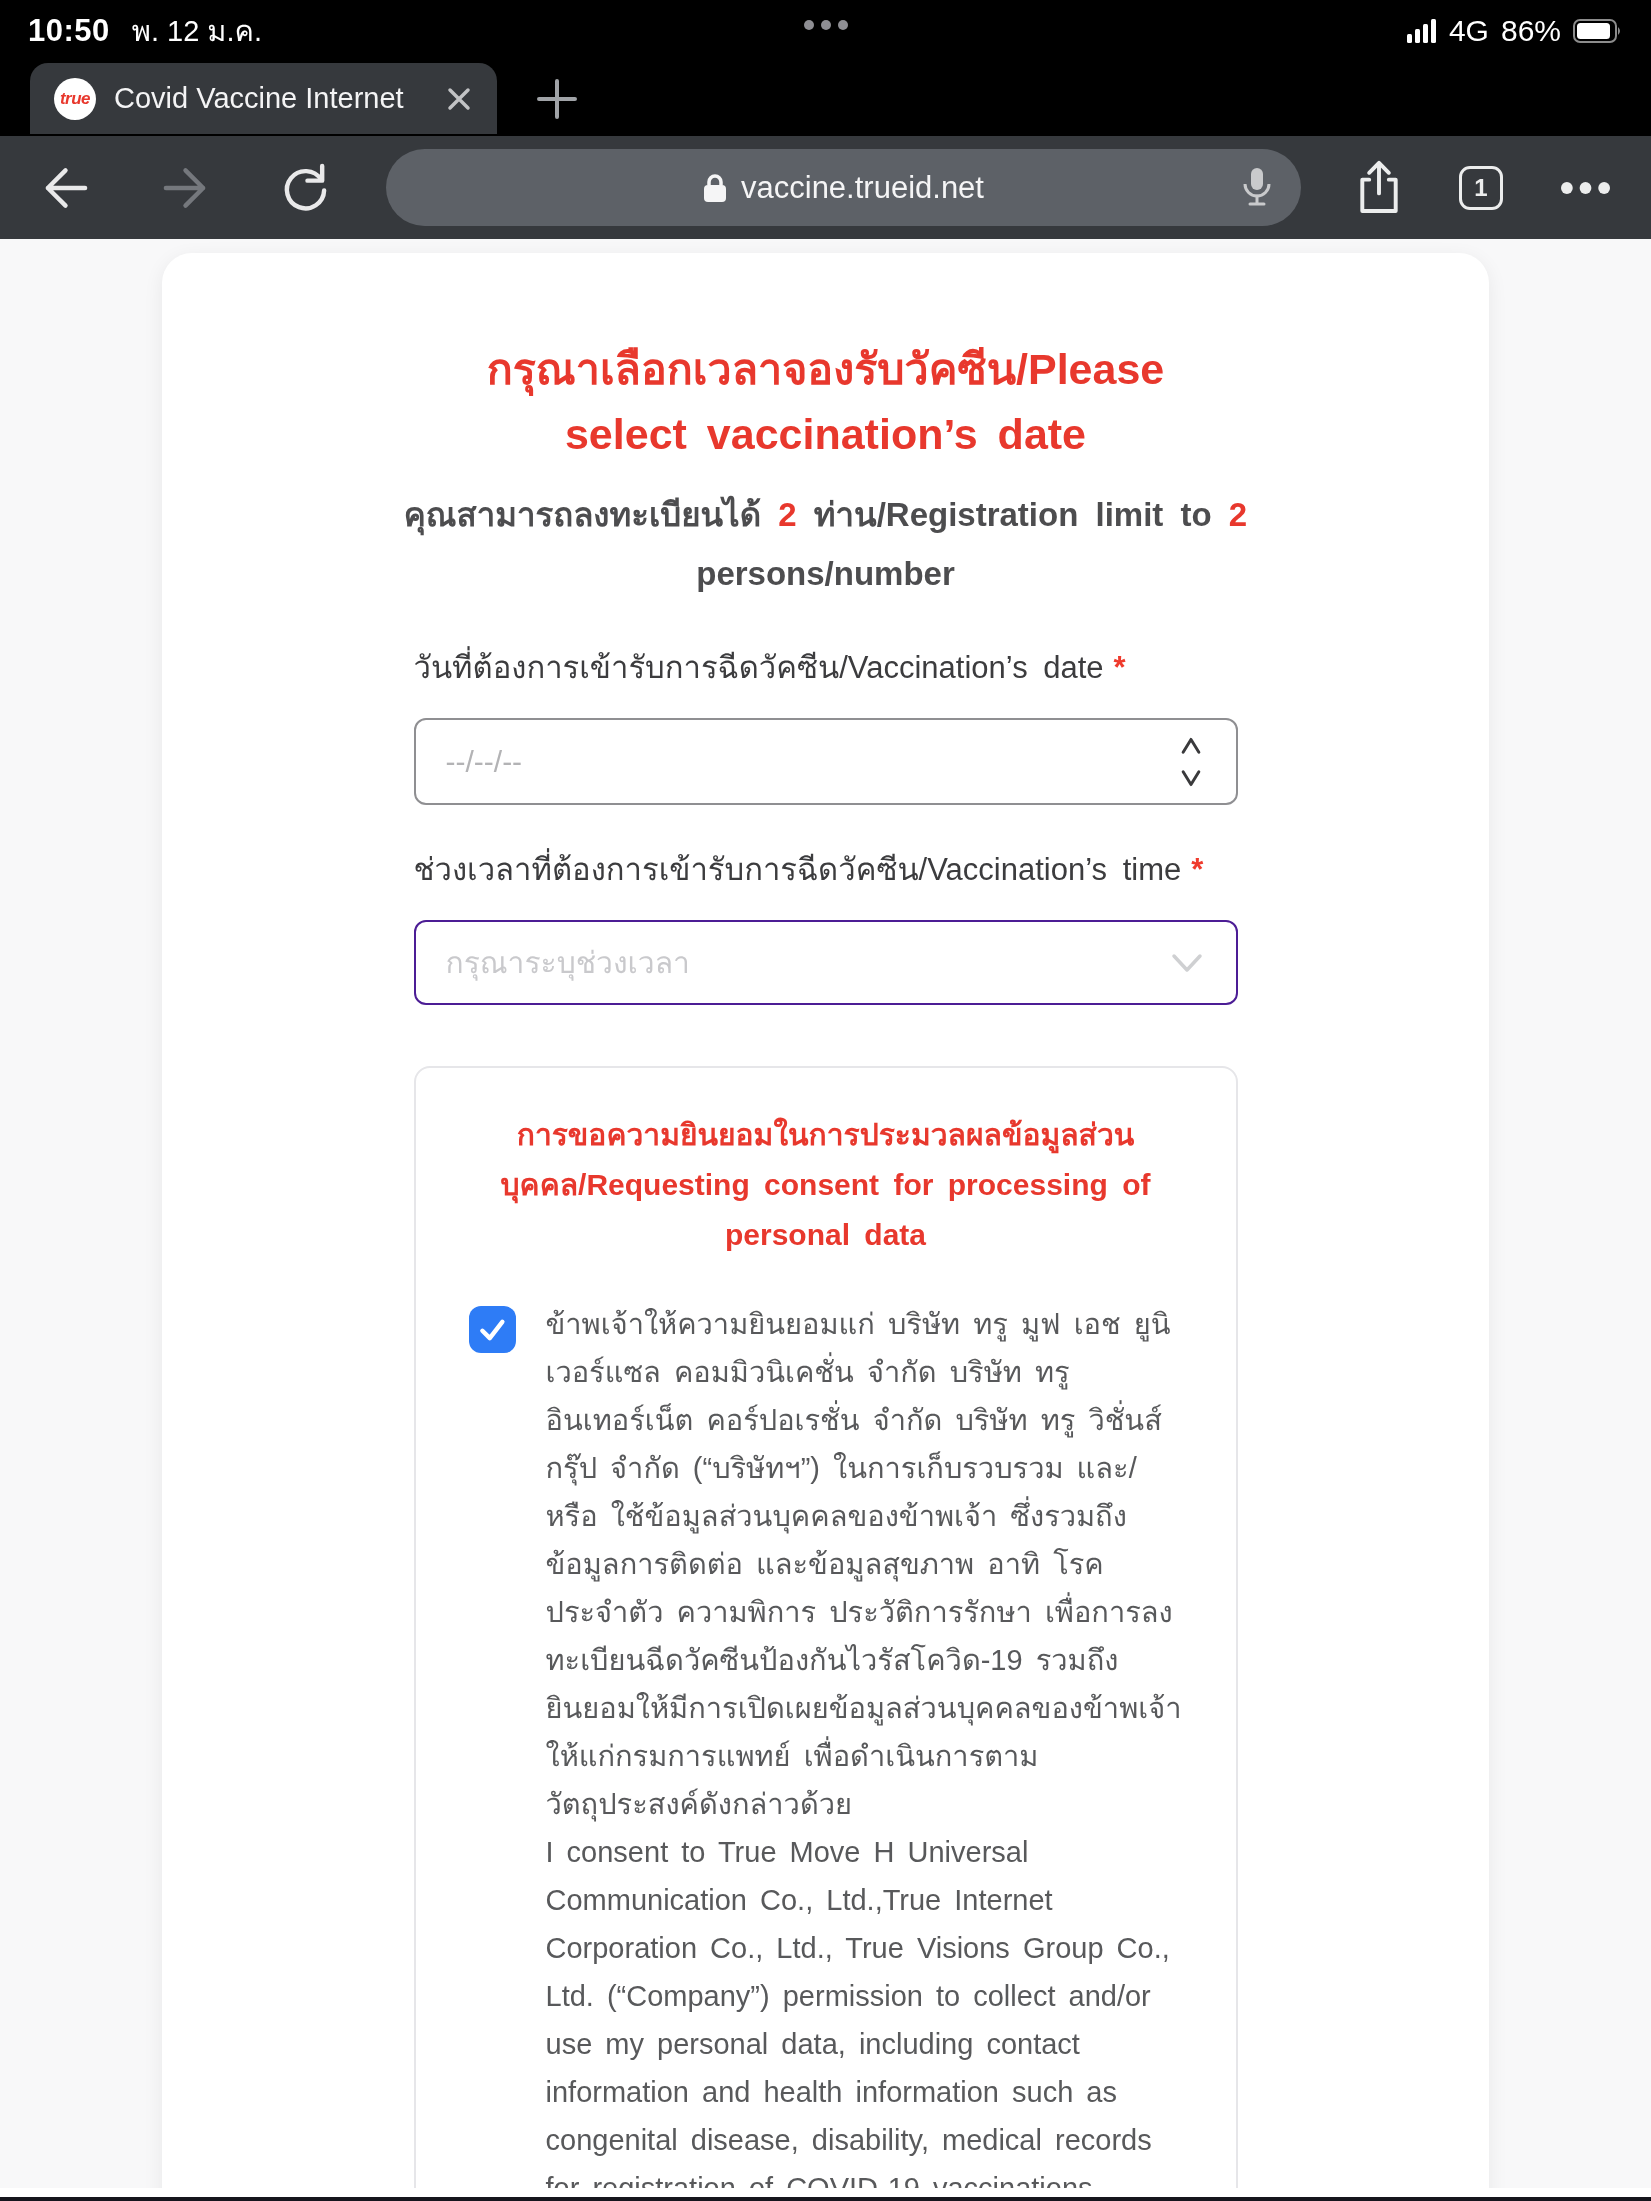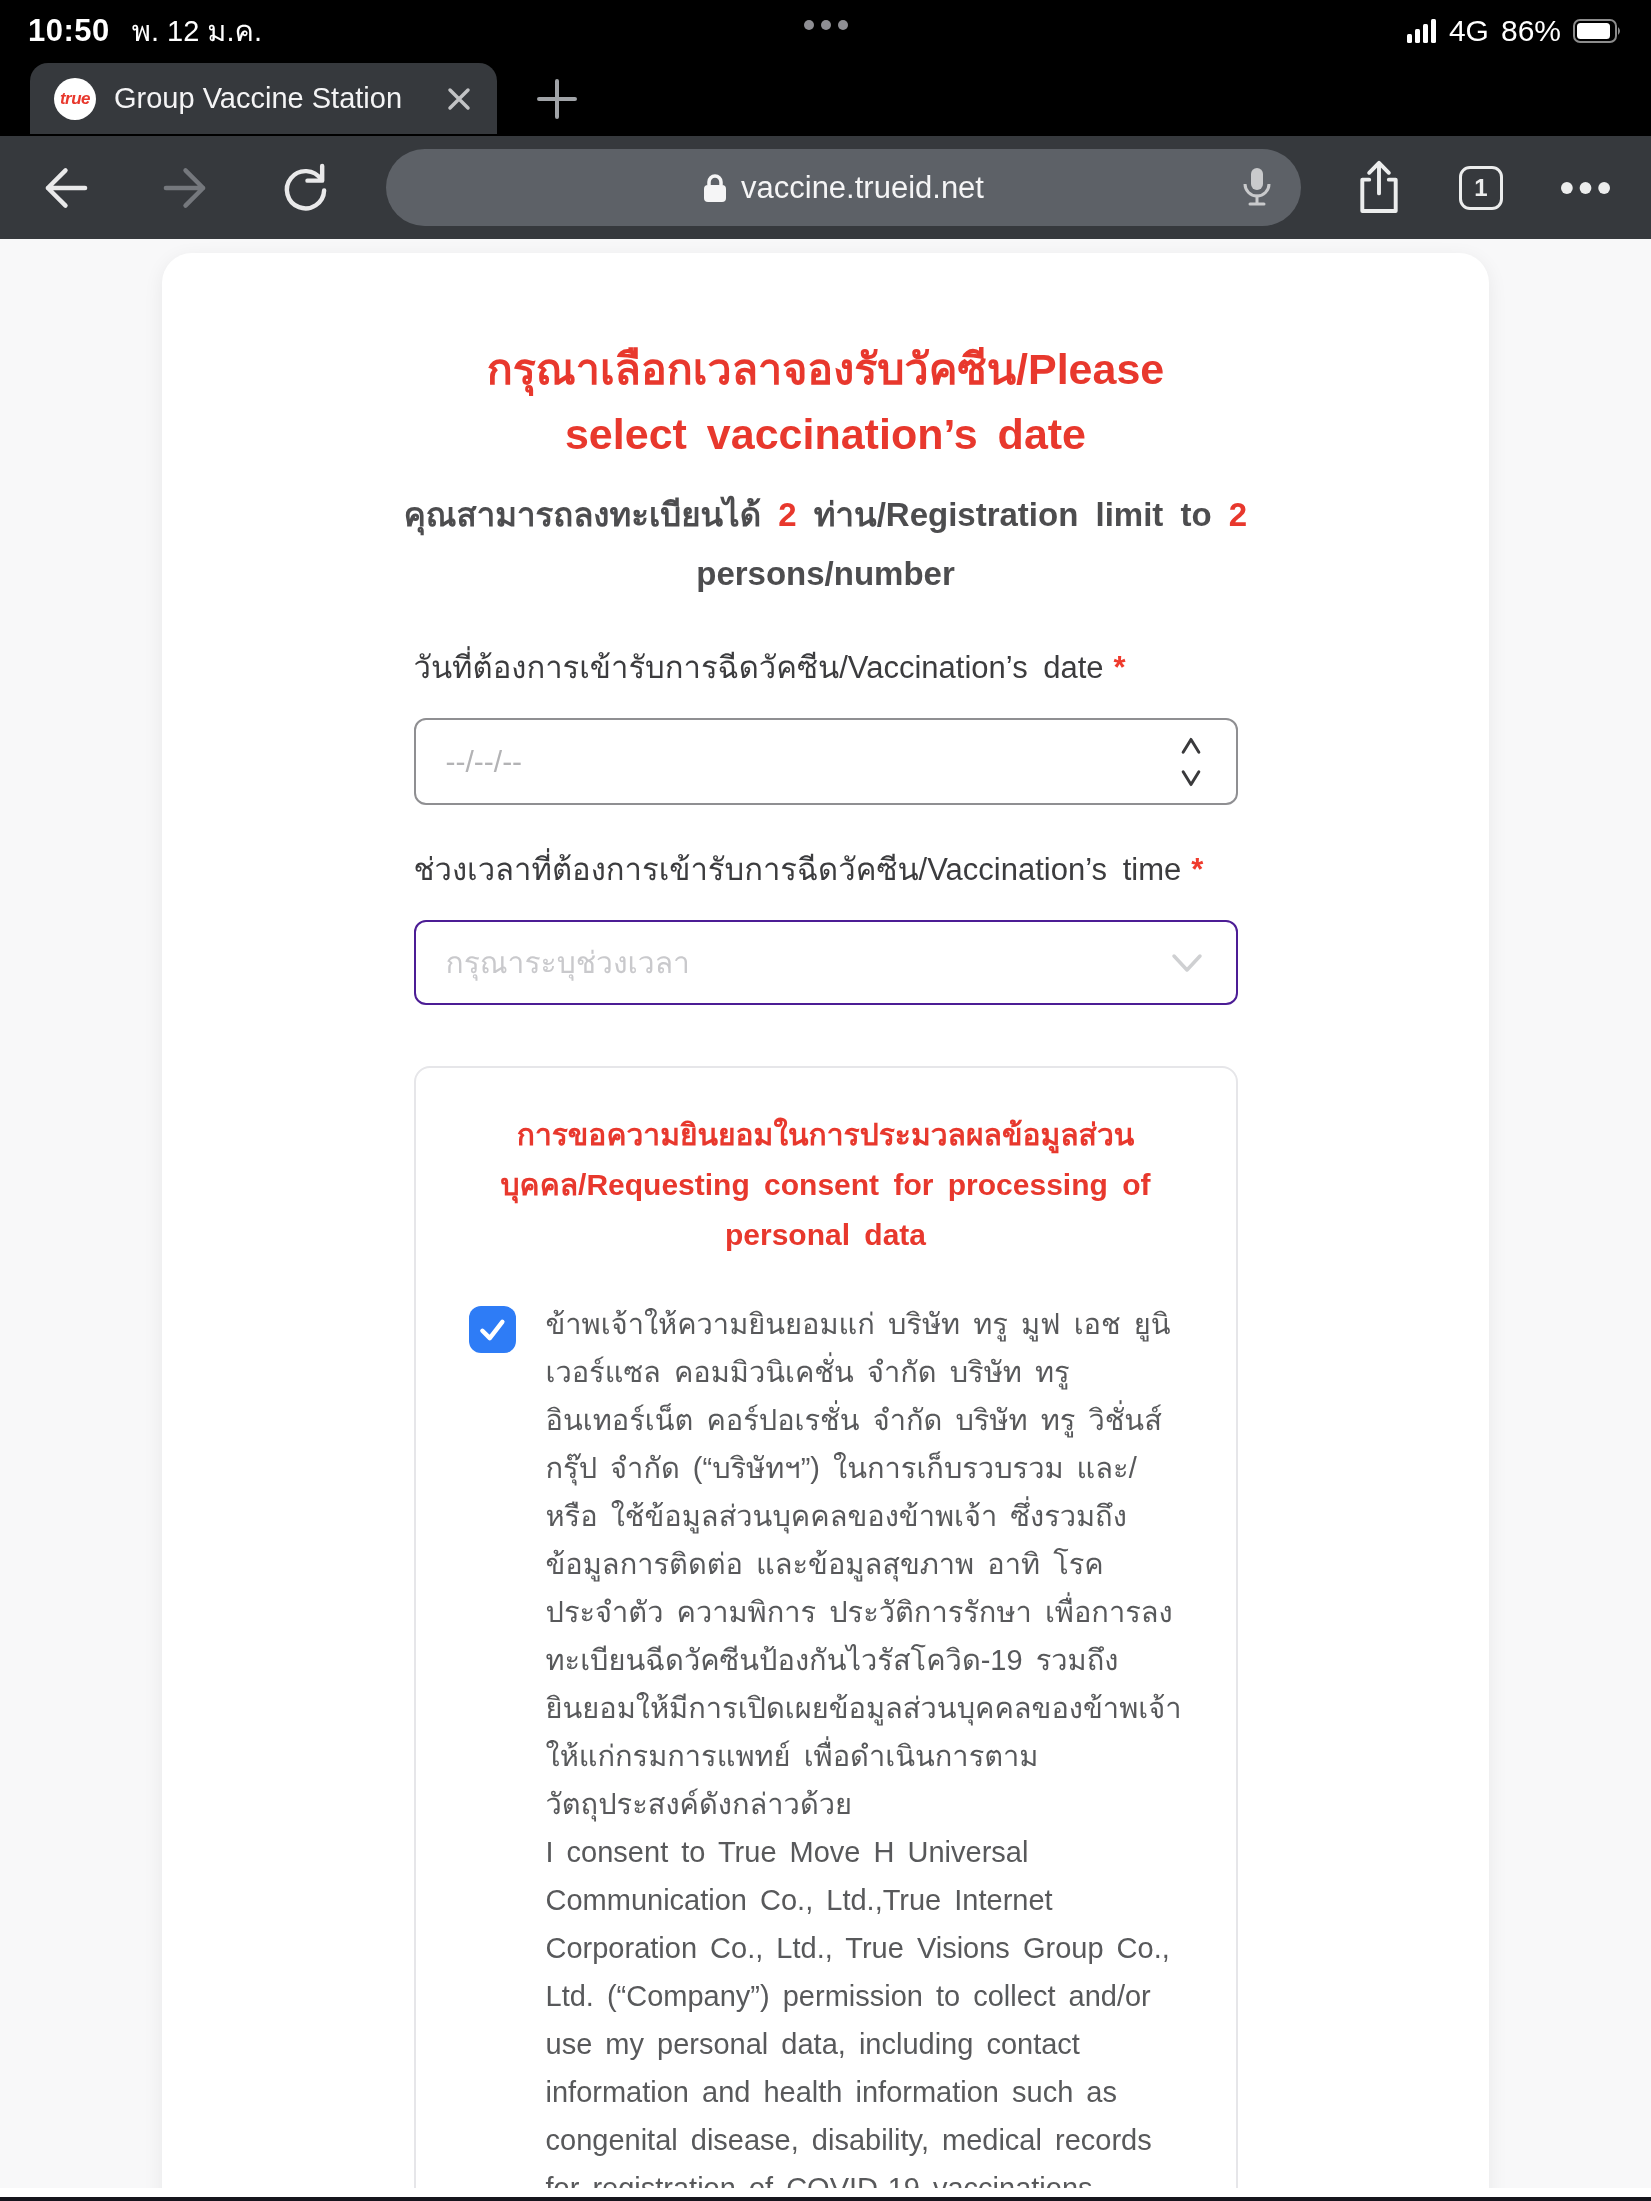--- a/index.html
+++ b/index.html
@@ -95,21 +95,21 @@
         <path d="M45 8 q4 4 0 8 z" fill="rgba(255,255,255,.55)"></path>
       </svg>
     </div>
   </div>
 
   <div class="tab-strip">
     <div class="tab">
       <div class="fav">
           <span>true</span>
         </div>
-      <span class="tab-title">Group Vaccine Station</span>
+      <span class="tab-title">Covid Vaccine Internet</span>
       <svg width="28" height="28" viewBox="0 0 28 28">
         <path d="M5 5 L23 23 M23 5 L5 23" stroke="#c2c3c5" stroke-width="3.5" stroke-linecap="round"></path>
       </svg>
     </div>
     <div class="new-tab">
       <svg width="44" height="44" viewBox="0 0 44 44">
         <path d="M22 4 V40 M4 22 H40" stroke="#a0a3a7" stroke-width="4" stroke-linecap="round"></path>
       </svg>
     </div>
   </div>

